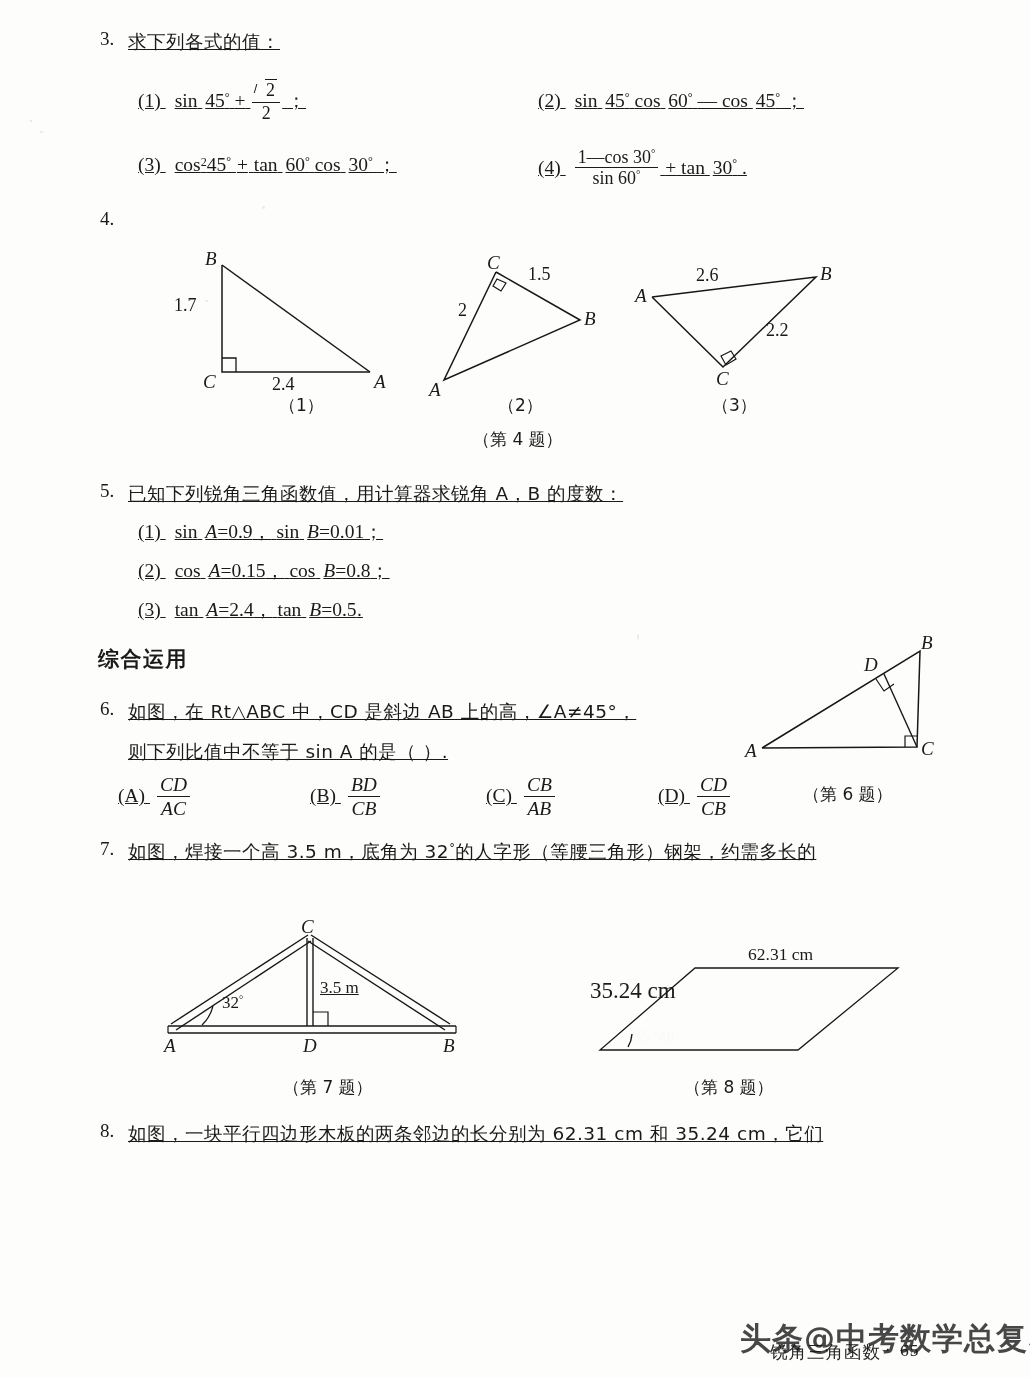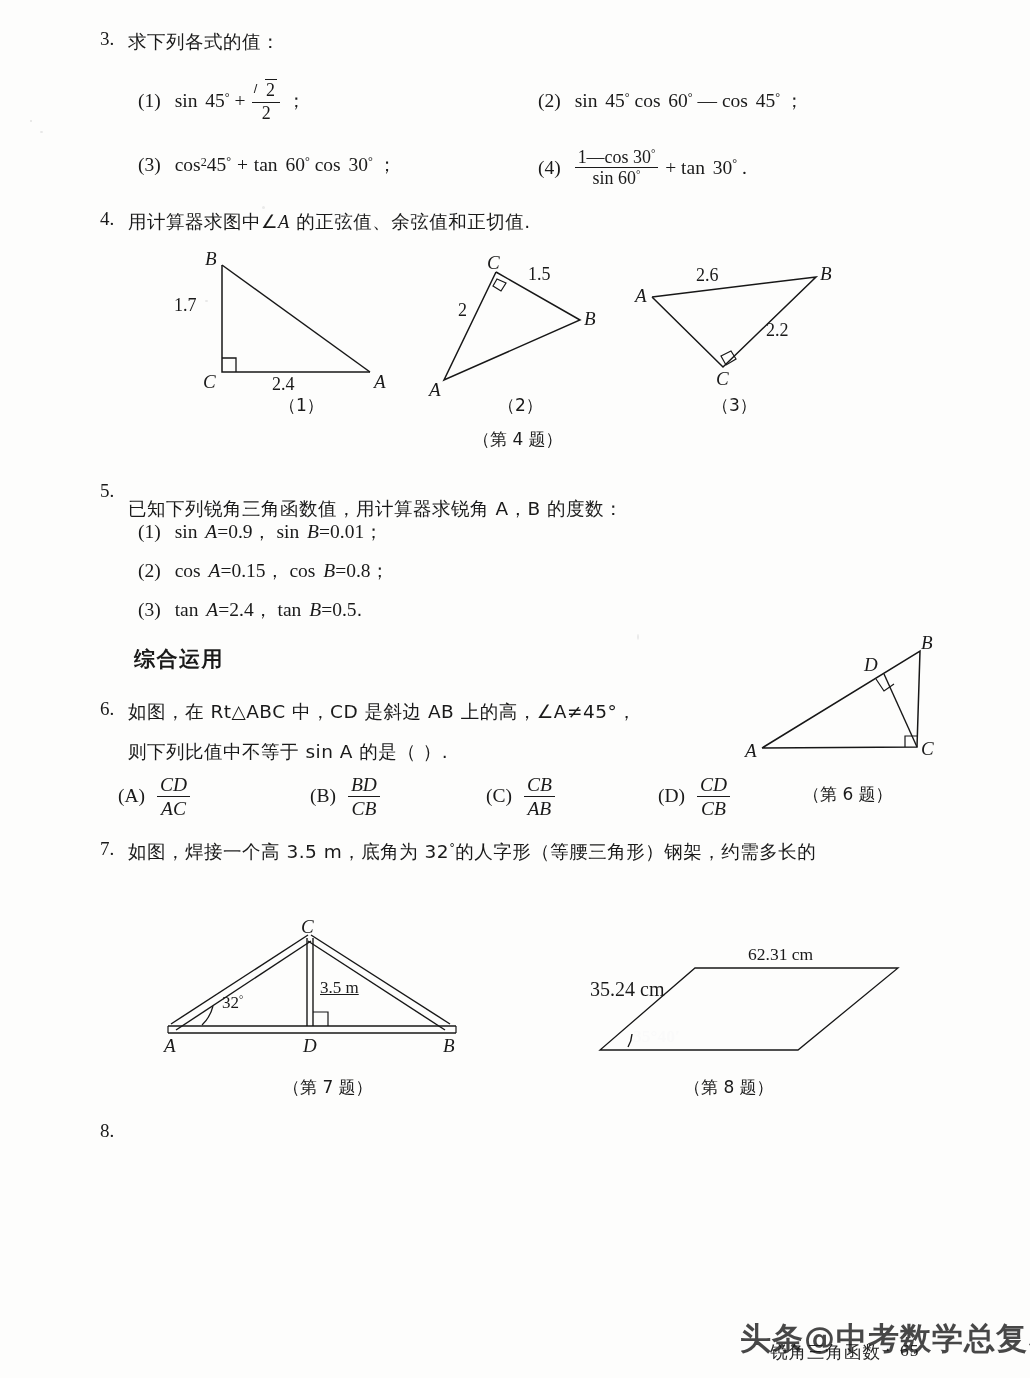--- a/index.html
+++ b/index.html
@@ -7,21 +7,21 @@
     width:1030px;height:1378px;
     background:#fdfdfc;
     font-family:"Liberation Serif", serif;
     color:#1a1a1a;
     position:relative;
     overflow:hidden;
   }
   .page{position:absolute;inset:0;}
 
   
-  .q{position:absolute;font-size:19.5px;line-height:1.55;}
+  .q{position:absolute;font-size:19.5px;line-height:1.55;text-decoration:underline;}
   .cn{font-family:"DejaVu Sans","Liberation Sans",sans-serif;font-size:18.5px;letter-spacing:.5px;}
   .mathserif{font-family:"Liberation Serif",serif;}
   .it{font-style:italic;font-family:"Liberation Serif",serif;}
   .num{font-family:"Liberation Serif",serif;}
   .deg{font-size:.62em;vertical-align:.52em;}
   .sup2{font-size:.62em;vertical-align:.42em;}
   .prime{font-size:.8em;vertical-align:.35em;}
 
   .qno{position:absolute;font-family:"Liberation Serif",serif;font-size:19px;}
 
@@ -111,23 +111,20 @@
       <span class="n"><span class="num">1</span><span>—</span><span class="mathserif">cos</span> <span class="num">30</span><span class="deg">°</span></span>
       <span class="d"><span class="mathserif">sin</span> <span class="num">60</span><span class="deg">°</span></span>
     </span>
     <span>+</span>
     <span class="mathserif">tan</span>
     <span class="num" style="margin-left:3px;">30</span><span class="deg">°</span>
     <span>.</span>
   </div>
 
   <div class="qno" style="left:100px;top:208px;">4.</div>
-  <div class="q cn" style="left:128px;top:208px;white-space:nowrap;">
-    <span>用计算器求图中</span><span>∠</span><span class="it">A</span> <span>的正弦值、余弦值和正切值.</span>
-  </div>
 
   <svg style="left:0;top:0;width:1030px;height:1378px;">
     <polyline points="222,265 222,372 370,372" stroke-width="1.5"></polyline>
     <line x1="222" y1="265" x2="370" y2="372" stroke-width="1.5"></line>
     <polyline points="222,358 236,358 236,372" stroke-width="1.3"></polyline>
   </svg>
   <div class="lab" style="left:205px;top:248px;">B</div>
   <div class="lab" style="left:203px;top:371px;">C</div>
   <div class="lab" style="left:374px;top:371px;">A</div>
   <div class="val" style="left:174px;top:295px;">1.7</div>
@@ -152,21 +149,21 @@
   <div class="lab" style="left:635px;top:285px;">A</div>
   <div class="lab" style="left:820px;top:263px;">B</div>
   <div class="lab" style="left:716px;top:368px;">C</div>
   <div class="val" style="left:696px;top:265px;">2.6</div>
   <div class="val" style="left:766px;top:320px;">2.2</div>
   <div class="cap" style="left:712px;top:394px;">（3）</div>
 
   <div class="cap" style="left:473px;top:428px;">（第 4 题）</div>
 
   <div class="qno" style="left:100px;top:480px;">5.</div>
-  <div class="q cn" style="left:128px;top:480px;white-space:nowrap;margin-top:15px;">已知下列锐角三角函数值，用计算器求锐角 A，B 的度数：</div>
+  <div class="q cn" style="left:128px;top:480px;white-space:nowrap;">已知下列锐角三角函数值，用计算器求锐角 A，B 的度数：</div>
 
   <div class="q" style="left:138px;top:517px;">
     <span class="num">(1)</span>
     <span class="mathserif" style="margin-left:9px;">sin</span>
     <span class="it" style="margin-left:3px;">A</span>=<span class="num">0.9</span><span class="cn">，</span>
     <span class="mathserif">sin</span>
     <span class="it" style="margin-left:3px;">B</span>=<span class="num">0.01</span><span class="cn">；</span>
   </div>
   <div class="q" style="left:138px;top:556px;">
     <span class="num">(2)</span>
@@ -176,21 +173,21 @@
     <span class="it" style="margin-left:3px;">B</span>=<span class="num">0.8</span><span class="cn">；</span>
   </div>
   <div class="q" style="left:138px;top:595px;">
     <span class="num">(3)</span>
     <span class="mathserif" style="margin-left:9px;">tan</span>
     <span class="it" style="margin-left:3px;">A</span>=<span class="num">2.4</span><span class="cn">，</span>
     <span class="mathserif">tan</span>
     <span class="it" style="margin-left:3px;">B</span>=<span class="num">0.5</span><span class="cn">.</span>
   </div>
 
-  <div class="secthead" style="left:98px;top:645px;margin-left:36px;">综合运用</div>
+  <div class="secthead" style="left:98px;top:645px;">综合运用</div>
 
   <div class="qno" style="left:100px;top:698px;">6.</div>
   <div class="q cn" style="left:128px;top:698px;white-space:nowrap;">如图，在 Rt△ABC 中，CD 是斜边 AB 上的高，∠A≠45°，</div>
   <div class="q cn" style="left:128px;top:738px;white-space:nowrap;">则下列比值中不等于 sin A 的是（      ）.</div>
 
   <div class="q" style="left:118px;top:775px;">
     <span class="num">(A)</span>
     <span class="frac" style="margin-left:7px;">
       <span class="n it">CD</span>
       <span class="d it">AC</span>
@@ -270,25 +267,26 @@
         <circle cx="1" cy="1" r="0.9" fill="#b9b9b9"></circle>
         <circle cx="4" cy="3" r="0.7" fill="#cccccc"></circle>
         <circle cx="2.5" cy="4.8" r="0.6" fill="#9a9a9a"></circle>
         <circle cx="5" cy="0.8" r="0.5" fill="#e2e2e2"></circle>
       </pattern>
     </defs>
     <polygon points="695,968 898,968 798,1050 600,1050" fill="url(#speckle)" stroke="#2a2a2a" stroke-width="1.3"></polygon>
     <path d="M 628 1047 A 30 30 0 0 0 632 1034" stroke="#f2f2f2" stroke-width="1.4" fill="none"></path>
   </svg>
   <div class="val" style="left:748px;top:944px;font-size:17.5px;">62.31 cm</div>
-  <div class="val" style="left:590px;top:978px;font-size:20px;text-align:center;">35.24 cm</div>
+  <div class="val" style="left:590px;top:978px;font-size:23px;text-align:center;">35.24 cm</div>
   <div style="position:absolute;left:633px;top:1026px;font-family:'Liberation Serif',serif;font-size:17.5px;color:#fafafa;font-weight:bold;">35°40′</div>
   <div class="cap" style="left:684px;top:1076px;">（第 8 题）</div>
 
   <div class="qno" style="left:100px;top:1120px;">8.</div>
+  <div class="q cn" style="left:128px;top:1120px;white-space:nowrap;">如图，一块平行四边形木板的两条邻边的长分别为 62.31 cm 和 35.24 cm，它们</div>
 
   <div class="footer" style="left:664px;top:1406px;">第二十八章</div>
   <div class="footer" style="left:770px;top:1340px;">锐角三角函数</div>
   <div class="footer" style="left:885px;top:1340px;">·</div>
   <div class="footer" style="left:900px;top:1340px;font-family:'Liberation Serif',serif;">65</div>
 
   <div class="watermark" style="left:740px;top:1318px;">头条@中考数学总复习</div>
 
   <div class="speck" style="left:30px;top:120px;width:2px;height:2px;opacity:.5;"></div>
   <div class="speck" style="left:40px;top:131px;width:3px;height:2px;opacity:.45;"></div>

